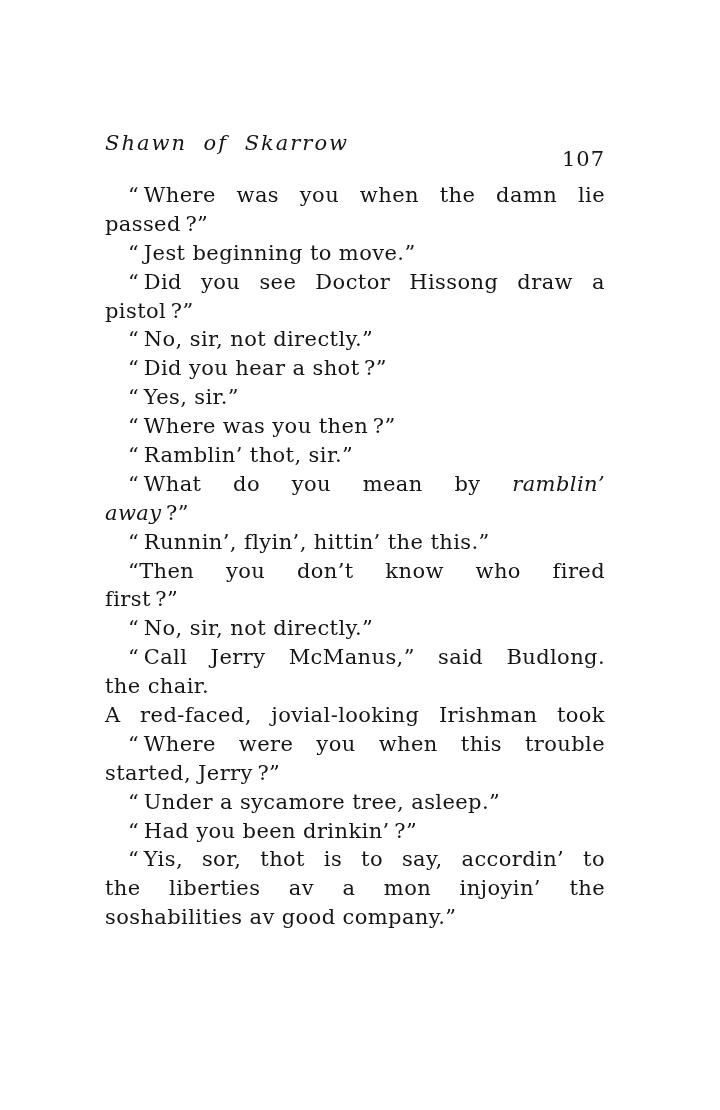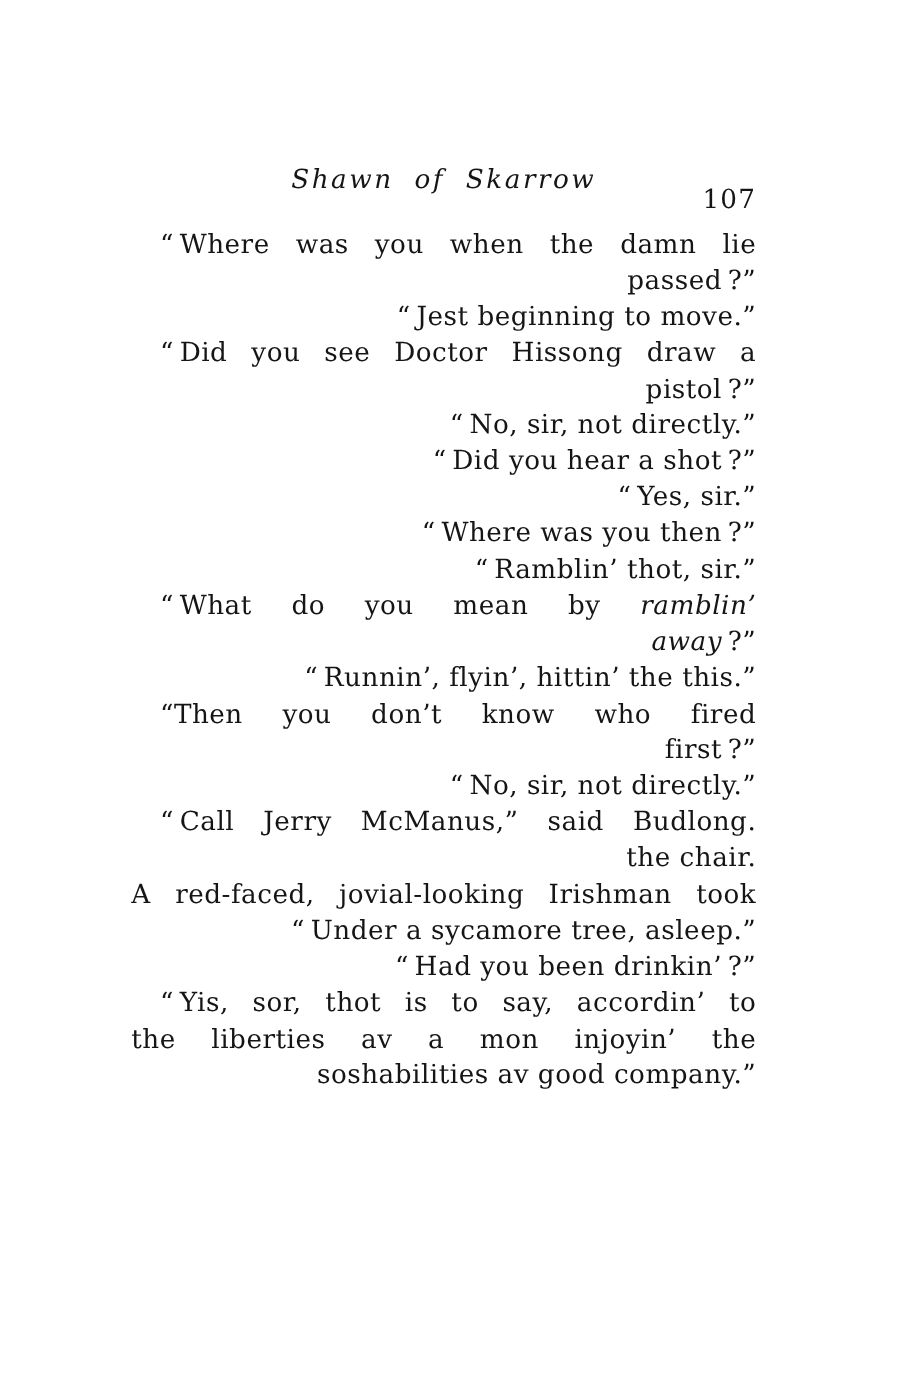--- a/index.html
+++ b/index.html
@@ -23,21 +23,20 @@
     position: absolute;
     top: 129px;
     left: 105px;
     width: 500px;
     height: 29px;
     line-height: 29px;
     font-size: 21px;
   }
   .header-title {
     display: block;
-    text-align: center;
     font-style: italic;
     letter-spacing: 2px;
     word-spacing: 8px;
   }
   .page-number {
     position: absolute;
     top: 0;
     right: 0;
     line-height: 29px;
     letter-spacing: 1px;
@@ -52,21 +51,21 @@
     font-size: 21px;
     letter-spacing: 0.4px;
   }
   .paragraph {
     margin: 0;
     padding: 0;
   }
   .line {
     line-height: 28.9px;
     height: 28.9px;
-    text-align: right;
+    text-align: left;
     white-space: pre-wrap;
   }
   .line.indent {
     text-indent: 23px;
   }
   .line.justify {
     text-align: justify;
     text-align-last: justify;
     text-justify: inter-word;
   }
@@ -124,20 +123,24 @@
       </div>
       <div class="paragraph">
         <div class="line indent"><span>“ No, sir, not directly.”</span></div>
       </div>
       <div class="paragraph">
         <div class="line indent justify"><span>“ Call Jerry McManus,” said Budlong.</span></div>
         <div class="line"><span>the chair.</span></div>
         <div class="line justify"><span>A red-faced, jovial-looking Irishman took</span></div>
       </div>
       <div class="paragraph">
+        <div class="line indent justify"><span>“ Where were you when this trouble</span></div>
+        <div class="line"><span>started, Jerry ?”</span></div>
+      </div>
+      <div class="paragraph">
         <div class="line indent"><span>“ Under a sycamore tree, asleep.”</span></div>
       </div>
       <div class="paragraph">
         <div class="line indent"><span>“ Had you been drinkin’ ?”</span></div>
       </div>
       <div class="paragraph">
         <div class="line indent justify"><span>“ Yis, sor, thot is to say, accordin’ to</span></div>
         <div class="line justify"><span>the liberties av a mon injoyin’ the</span></div>
         <div class="line"><span>soshabilities av good company.”</span></div>
       </div>

